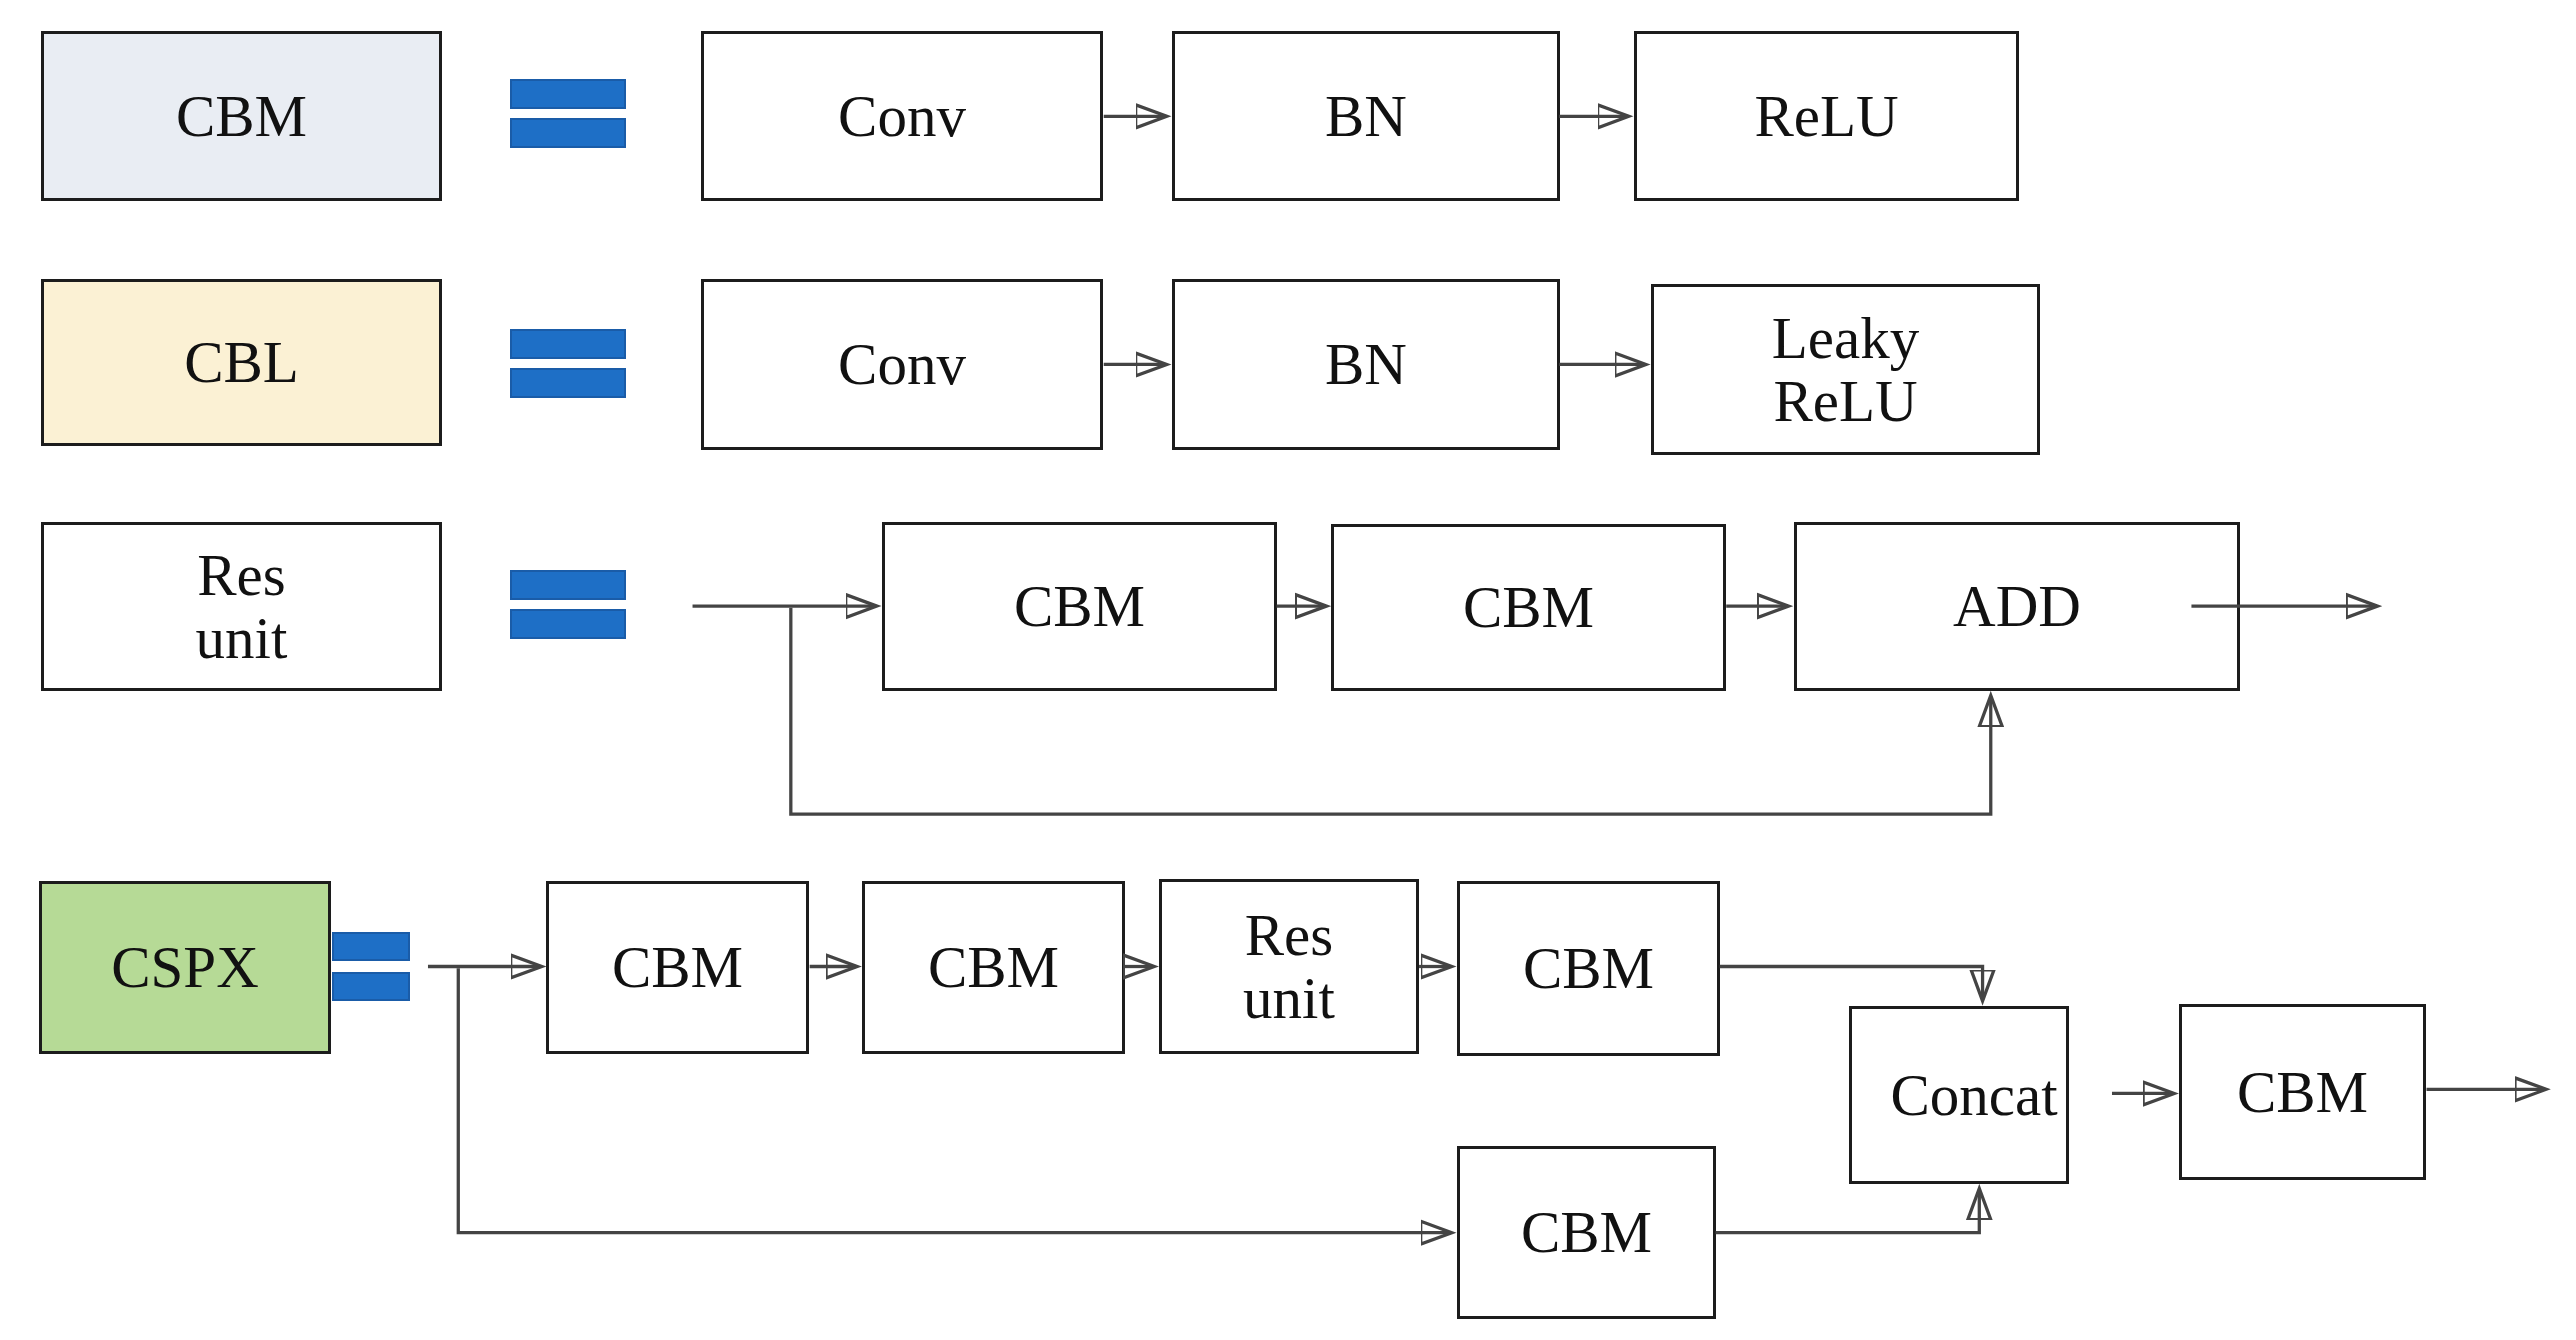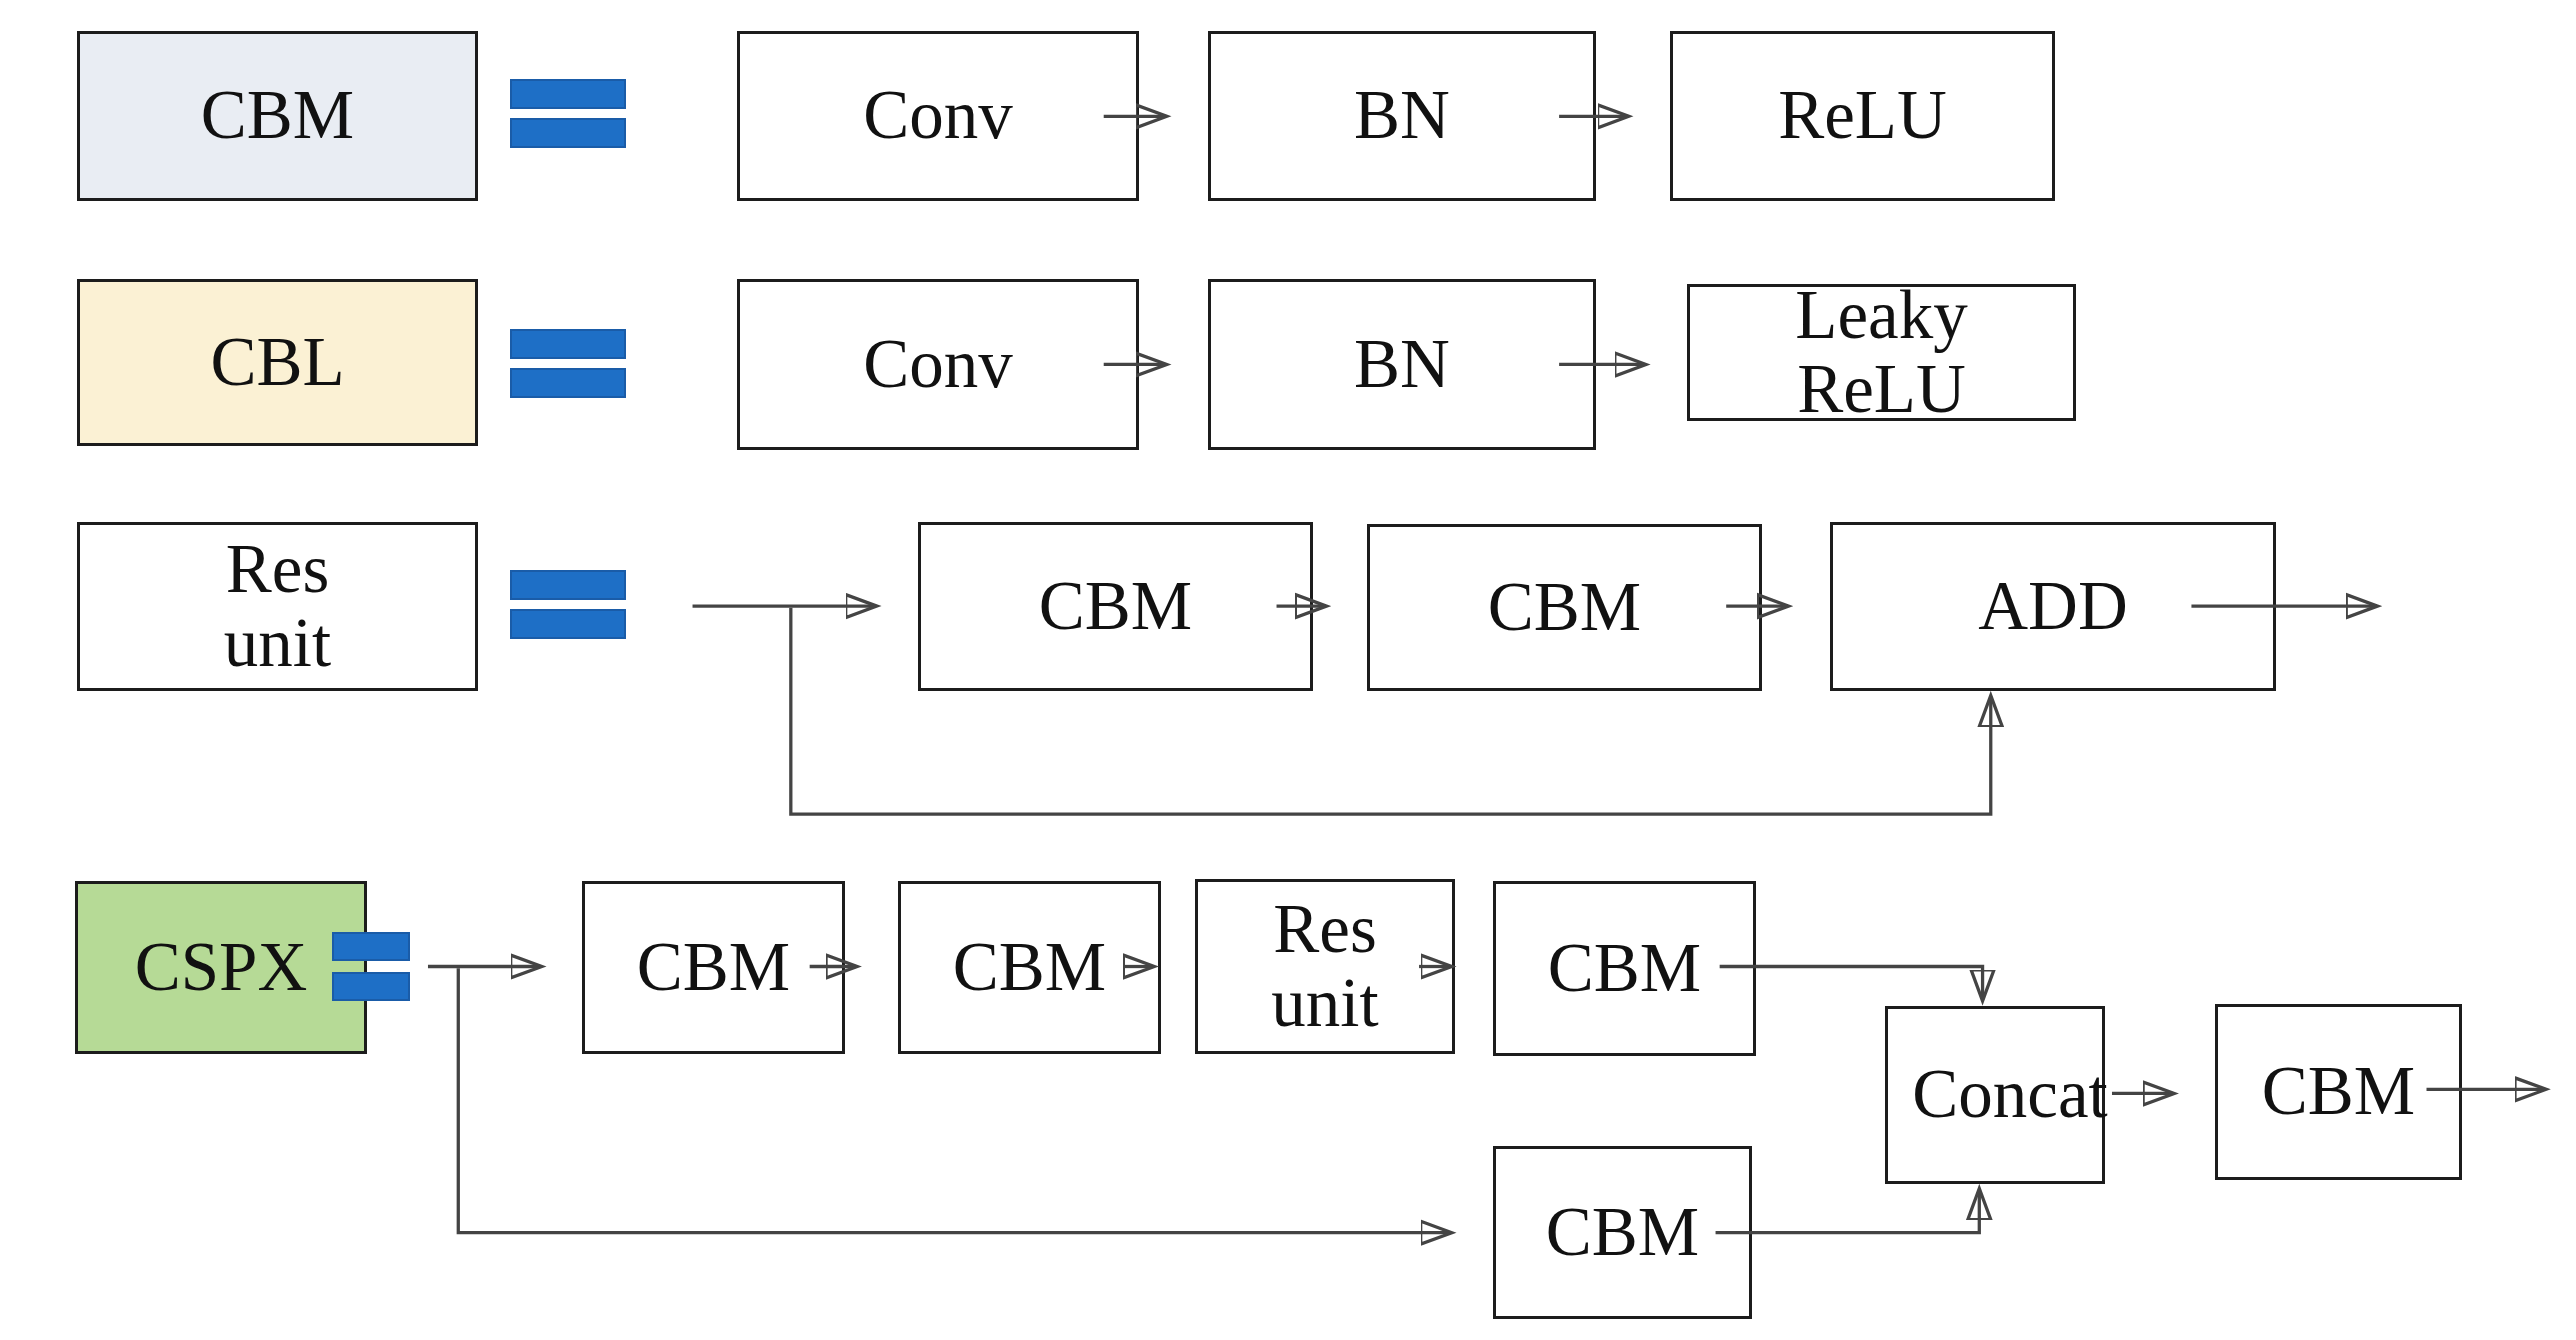--- a/index.html
+++ b/index.html
@@ -9,22 +9,22 @@
     background:#ffffff;
     font-family:"Liberation Serif", serif;
     overflow:hidden;
   }
   .box{
     position:absolute;
     box-sizing:border-box;
     border:3.3px solid var(--box-border,#1c1c1c);
     background:#ffffff;
     display:flex;align-items:center;justify-content:center;
-    font-size:69px;line-height:1.06;color:var(--text,#111);
-    text-align:center;white-space:pre-line;margin-left:36px;
+    font-size:59px;line-height:1.06;color:var(--text,#111);
+    text-align:center;white-space:pre-line;
   }
   .fill-cbm{background:var(--cbm-fill,#e9edf3);}
   .fill-cbl{background:var(--cbl-fill,#fbf1d4);}
   .fill-cspx{background:var(--cspx-fill,#b6da96);}
   .equals{position:absolute;}
   .equals .bar{
     position:absolute;left:0;width:100%;
     background:var(--equals-fill,#1e6fc6);
     border:2.5px solid var(--equals-border,#1a5ca8);
     box-sizing:border-box;
@@ -50,21 +50,21 @@
 
   <div class="box fill-cbl" style="left:41px;top:279px;width:401px;height:167px;">CBL</div>
 
   <div class="equals" style="left:510px;top:329px;width:116px;height:70px;">
     <span class="bar" style="top:0;height:30px;"></span>
     <span class="bar" style="top:39px;height:30px;"></span>
   </div>
 
   <div class="box" style="left:701px;top:279px;width:402px;height:171px;">Conv</div>
   <div class="box" style="left:1172px;top:279px;width:388px;height:171px;">BN</div>
-  <div class="box" style="left:1651px;top:284px;width:389px;height:137px;">Leaky
+  <div class="box" style="left:1651px;top:284px;width:389px;height:171px;">Leaky
 ReLU</div>
 
   <div class="box" style="left:41px;top:522px;width:401px;height:169px;">Res
 unit</div>
 
   <div class="equals" style="left:510px;top:570px;width:116px;height:70px;">
     <span class="bar" style="top:0;height:30px;"></span>
     <span class="bar" style="top:39px;height:30px;"></span>
   </div>
 

